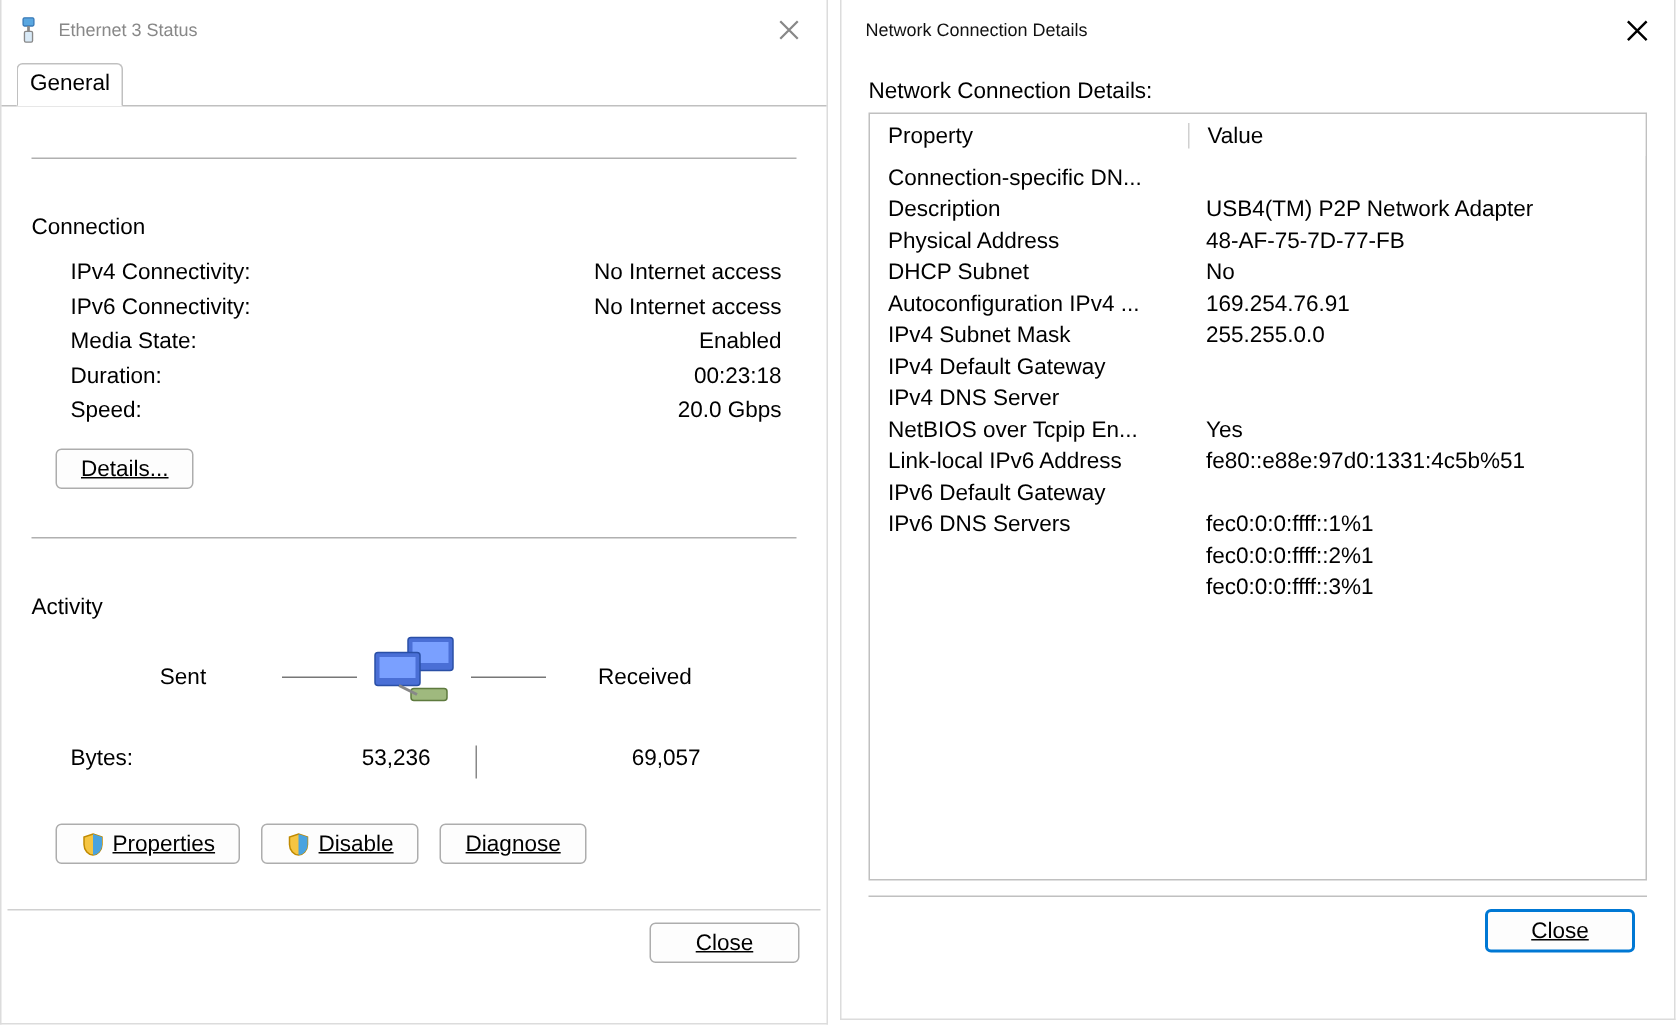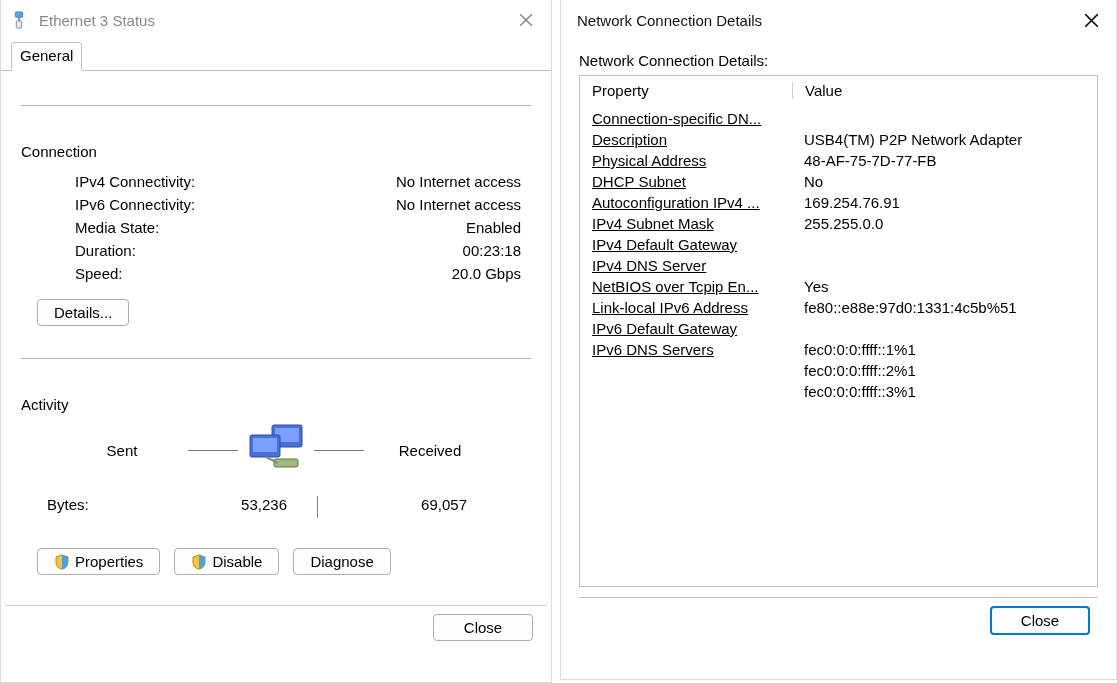--- a/index.html
+++ b/index.html
@@ -18,21 +18,21 @@
     box-sizing: border-box;
     background: #ffffff;
     border: 1px solid #dcdcdc;
     border-top: none;
   }
   .titlebar {
     display: flex;
     align-items: center;
     height: 40px;
     padding: 0 2px 0 8px;
-    font-size: 15px;
+    font-size: 12px;
     color: #111;
   }
   .titlebar.dim { color: #888; }
   .titlebar .spacer { flex: 1; }
   .close-btn {
     width: 46px;
     height: 38px;
     display: flex;
     align-items: center;
     justify-content: center;
@@ -84,35 +84,36 @@
     left: 0; right: 0; top: 10px;
     border-top: 1px solid #b0b0b0;
     z-index: 1;
   }
   .rows { margin-top: 10px; }
   .row {
     display: flex;
     padding: 3px 0 3px 26px;
     font-size: 15px;
   }
-  .row .label { flex: 0 0 200px; margin-left: 28px; }
+  .row .label { flex: 0 0 200px; }
   .row .value { flex: 1; text-align: right; padding-right: 10px; }
   .btn {
     display: inline-flex;
     align-items: center;
     justify-content: center;
     border: 1px solid #adadad;
     border-radius: 4px;
     background: #fdfdfd;
     padding: 4px 16px;
     font-size: 15px;
     cursor: default;
     min-width: 80px;
     box-sizing: border-box;
     gap: 5px;
+    text-decoration: underline;
   }
   .btn.primary {
     border: 2px solid #0078d4;
   }
   .details-btn-wrap { margin: 14px 0 0 16px; }
   .activity-content {
     margin-top: 10px;
   }
   .arrows {
     display: flex;
@@ -177,21 +178,20 @@
     display: flex;
     padding: 2px 0;
     font-size: 15px;
   }
   .det-row .colA {
     width: 200px;
     padding-left: 12px;
     overflow: hidden;
     text-overflow: ellipsis;
     white-space: nowrap;
-    text-decoration: underline;
   }
   .det-row .colB { flex:1; padding-left:12px; white-space:nowrap; }
   .divider { border-top:1px solid #c0c0c0; margin: 10px 0 8px; }
   .shield {
     width:16px;height:16px;display:inline-block;
   }
 </style>
 </head>
 <body>
 

